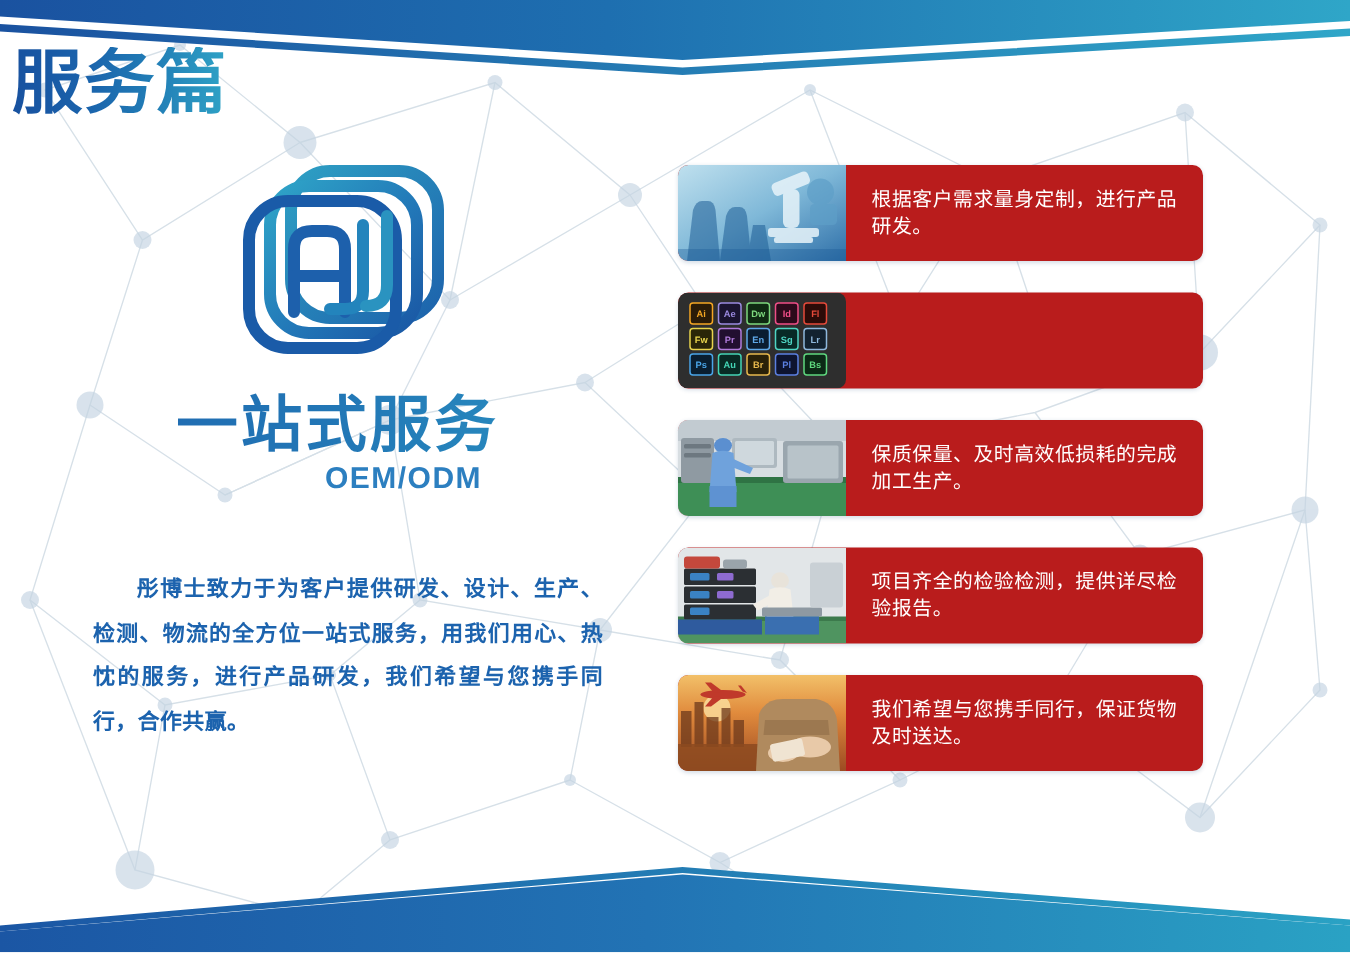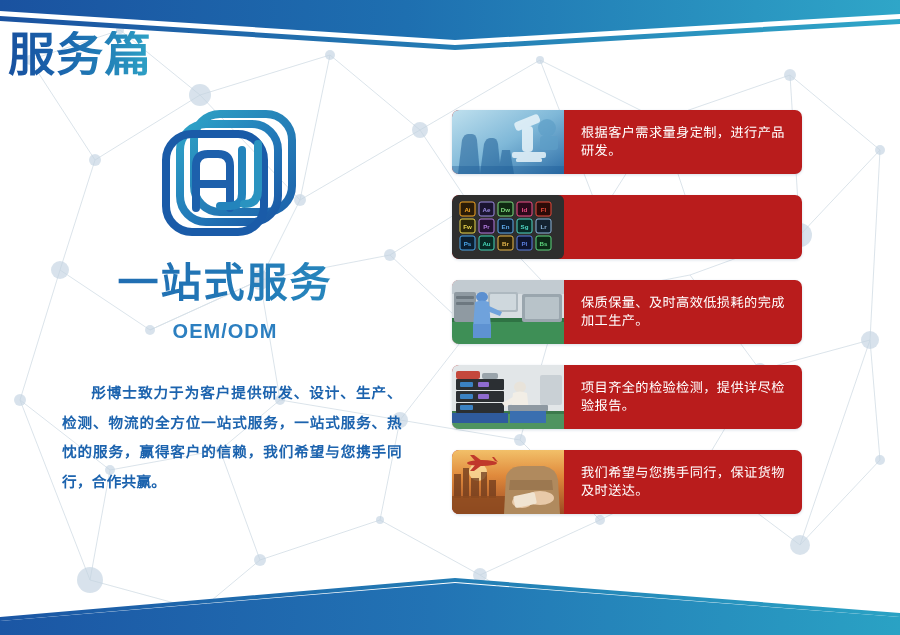--- a/index.html
+++ b/index.html
@@ -86,27 +86,28 @@
     background: linear-gradient(90deg, #1E63AE 0%, #2277B6 50%, #2C97C4 100%);
     -webkit-background-clip: text;
     background-clip: text;
     color: transparent;
     -webkit-text-fill-color: transparent;
   }
 
   .subhead {
     position: absolute;
     left: 0;
-    top: 320px;
+    top: 308px;
     width: 450px;
     text-align: center;
     font-size: 20px;
     font-weight: bold;
     letter-spacing: 1px;
     color: #2C7FC0;
+    padding-left: 44px;
   }
 
   .body-copy {
     position: absolute;
     left: 62px;
     top: 364px;
     width: 340px;
     font-size: 14.6px;
     font-weight: bold;
     line-height: 2.05;
@@ -295,21 +296,21 @@
           <path d="M90 46 L90 90 Q90 102 78 102 L68 102" stroke="#2384BC" stroke-width="8"></path>
           <path d="M106 40 L106 86 Q106 100 92 100" stroke="#2A93C0" stroke-width="8"></path>
         </g>
       </svg>
     </div>
 
     <div class="headline">一站式服务</div>
 
     <div class="subhead">OEM/ODM</div>
 
-    <p class="body-copy">彤博士致力于为客户提供研发、设计、生产、检测、物流的全方位一站式服务，一站式服务、热忱的服务，赢得客户的信赖，我们希望与您携手同行，合作共赢。</p>
+    <p class="body-copy">彤博士致力于为客户提供研发、设计、生产、检测、物流的全方位一站式服务，用我们用心、热忱的服务，进行产品研发，我们希望与您携手同行，合作共赢。</p>
   </div>
 
   <div class="cards">
 
     <div class="card">
       <div class="card-thumb">
         <svg width="112" height="64" viewBox="0 0 112 64" xmlns="http://www.w3.org/2000/svg" aria-hidden="true">
           <defs>
             <linearGradient id="labBg" x1="0" y1="0" x2="1" y2="1">
               <stop offset="0%" stop-color="#BFE0EE"></stop>

